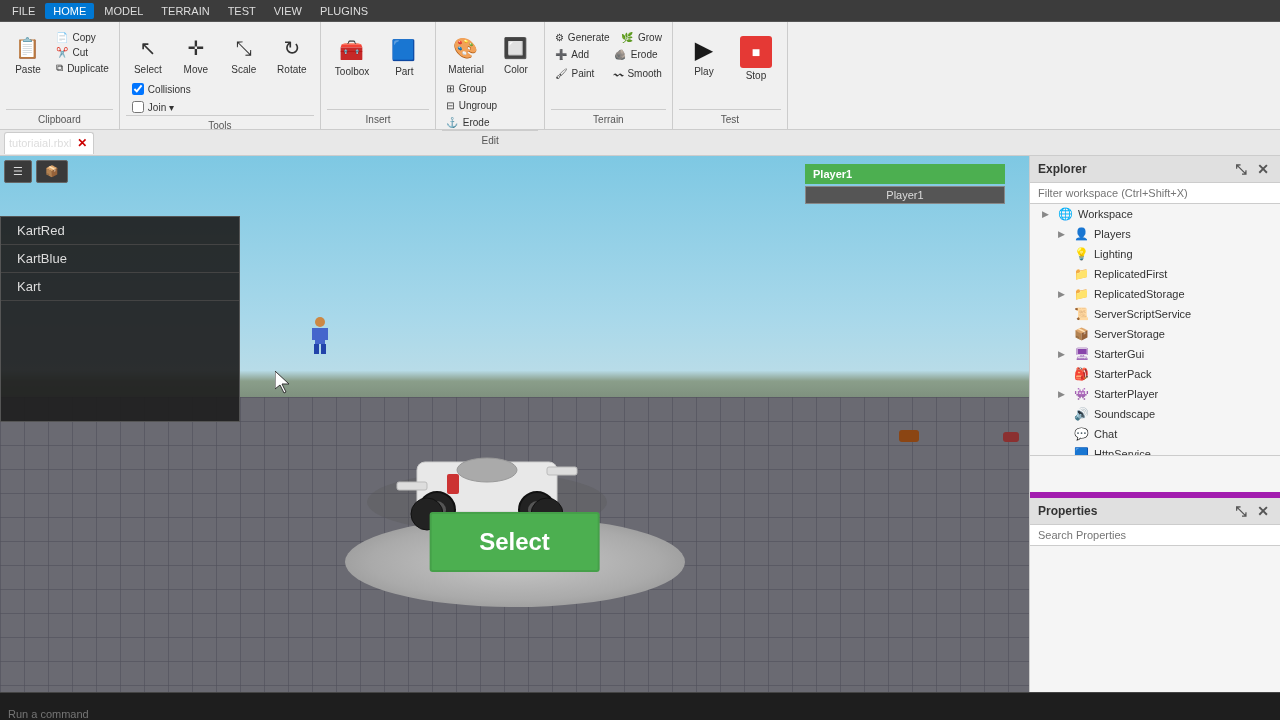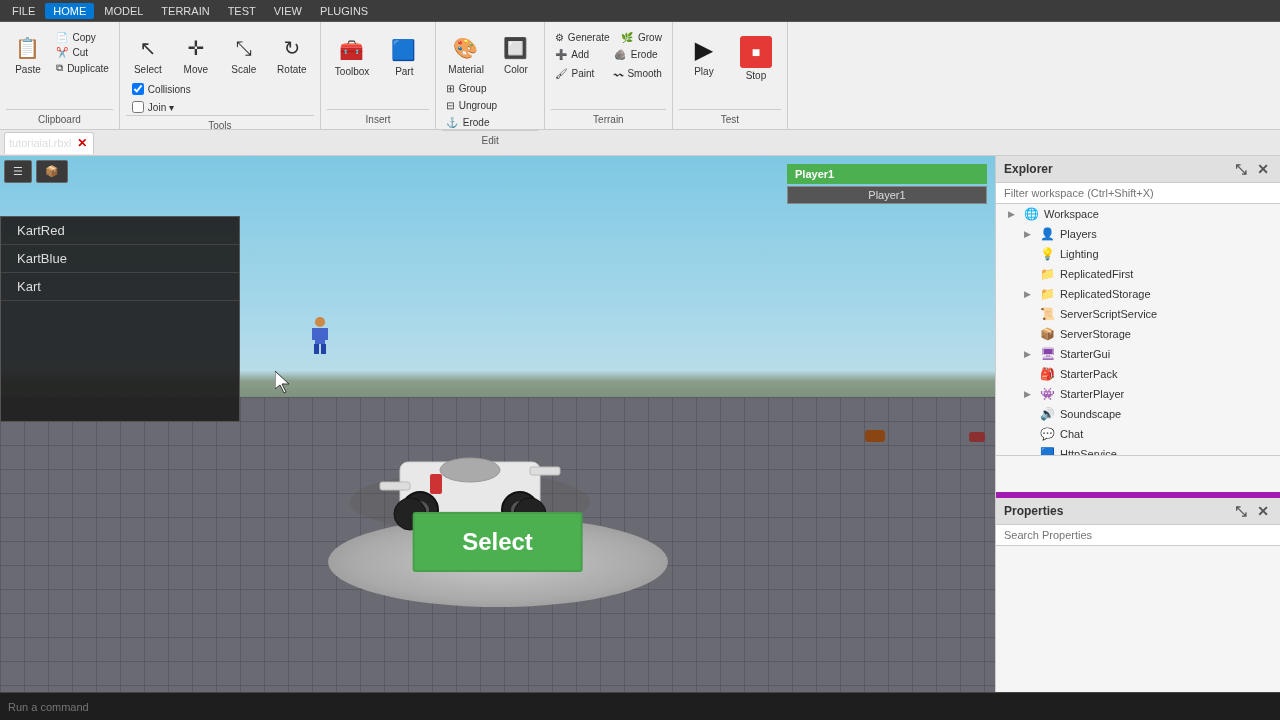--- a/index.html
+++ b/index.html
@@ -112,21 +112,21 @@
       position: absolute; bottom: 0; left: 0; right: 0; height: 55%;
       background-color: #6a6a72;
       background-image:
         linear-gradient(rgba(80,80,90,0.6) 1px, transparent 1px),
         linear-gradient(90deg, rgba(80,80,90,0.6) 1px, transparent 1px);
       background-size: 24px 24px;
     }
 
     
     .player-hud {
-      position: absolute; top: 8px; right: 8px; width: 200px;
+      position: absolute; top: 8px; right: 24px; width: 200px;
     }
     .player-bar {
       background: #4caf50; height: 20px; display: flex; align-items: center;
       padding: 0 8px; font-size: 11px; color: white; font-weight: bold;
     }
     .player-name-box {
       background: #555; border: 1px solid #888; padding: 2px 8px;
       font-size: 11px; color: #ddd; margin-top: 2px; text-align: center;
     }
 
@@ -165,21 +165,21 @@
     }
 
     
     .cursor-dot {
       position: absolute; top: 215px; left: 275px;
       width: 20px; height: 20px; pointer-events: none;
     }
 
     
     #right-panel {
-      width: 285px; display: flex; flex-direction: column; background: #f5f5f5;
+      width: 251px; display: flex; flex-direction: column; background: #f5f5f5;
       border-left: 1px solid #ccc;
     }
 
     
     #explorer-panel {
       flex: 1; border-bottom: 1px solid #ccc; overflow: hidden;
     }
     .panel-header {
       background: #e0e0e0; border-bottom: 1px solid #ccc; padding: 4px 8px;
       font-size: 12px; font-weight: bold; color: #333;
@@ -226,21 +226,21 @@
     #properties-panel {
       height: 200px; border-top: 6px solid #a21caf; margin-top: 36px;
     }
     .properties-search {
       width: 100%; padding: 4px 8px; border: none; border-bottom: 1px solid #ccc;
       font-size: 11px; background: white; color: #333; outline: none;
     }
 
     
     #command-bar {
-      height: 28px; background: #1e1e1e; display: flex; align-items: center;
+      height: 28px; background: #1e1e1e; display: flex; align-items: flex-end;
       padding: 0 8px; border-top: 1px solid #444;
     }
     .command-input {
       background: transparent; border: none; color: #ccc; font-size: 11px;
       outline: none; flex: 1;
     }
 
     
     .small-obj {
       position: absolute; border-radius: 50%;

